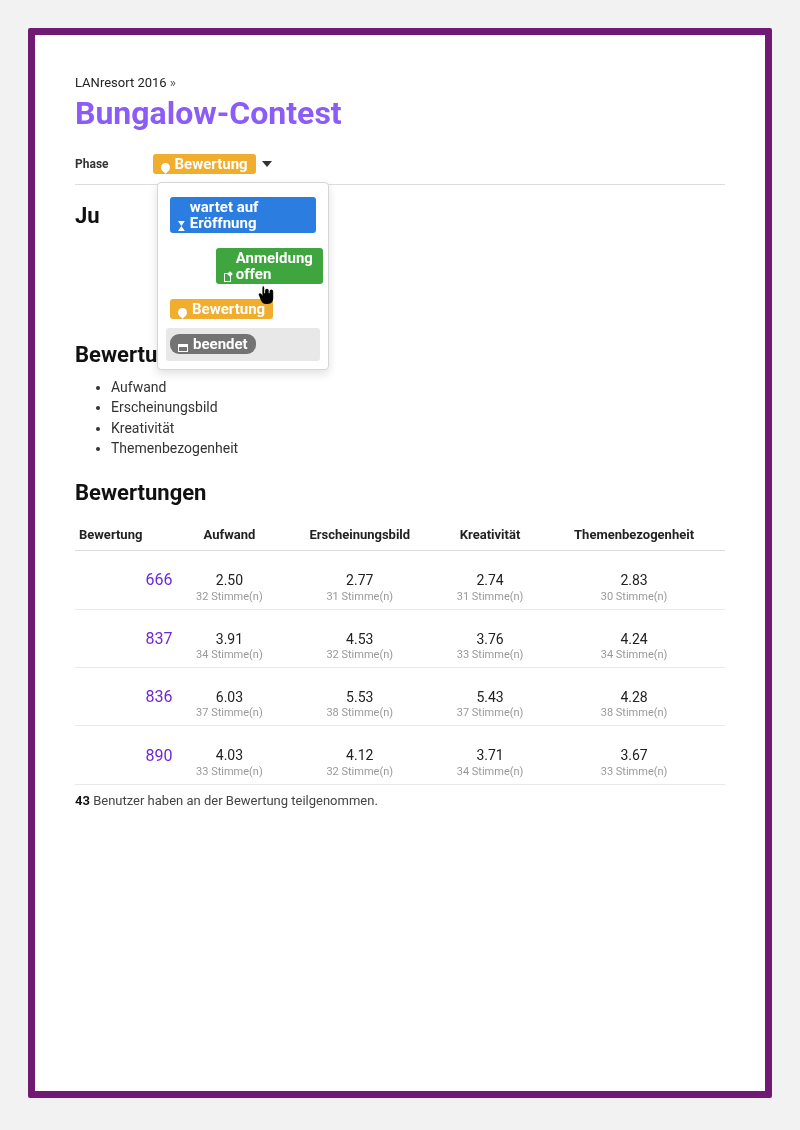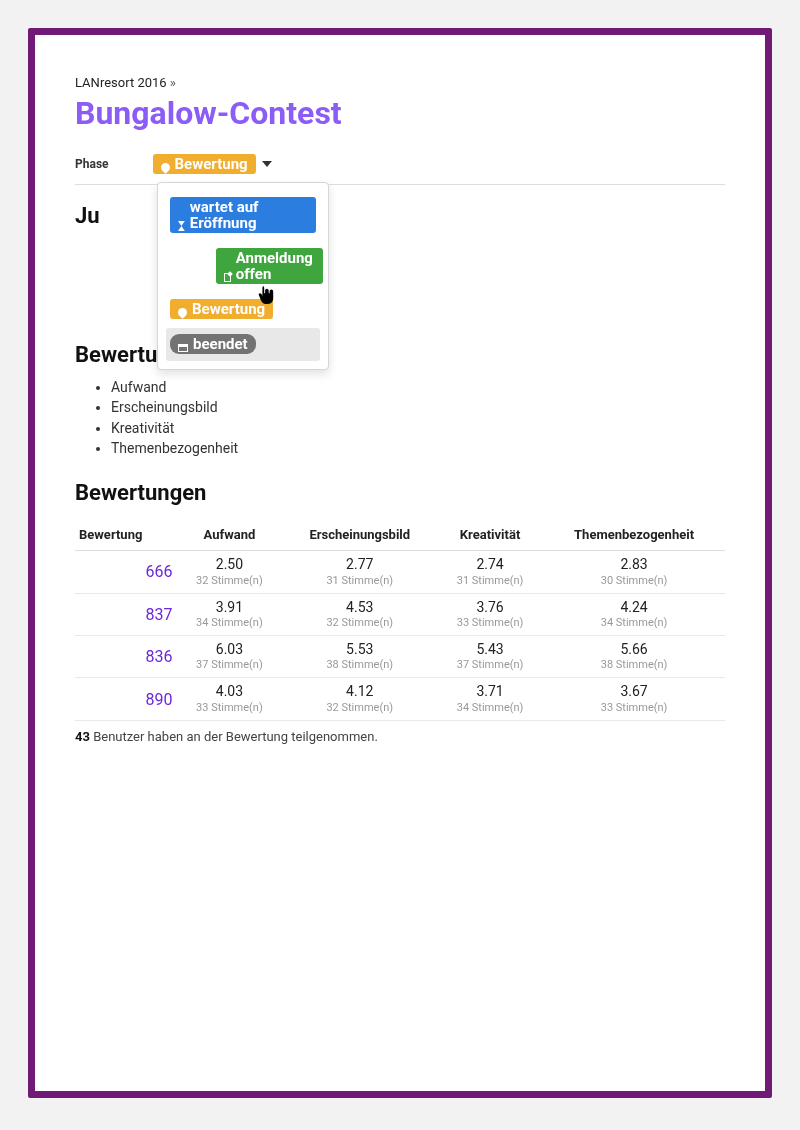--- a/index.html
+++ b/index.html
@@ -140,21 +140,21 @@
     padding: 6px 4px;
     border-bottom: 1px solid #e9e9e9;
   }
   table.ratings td.row-id {
     text-align: right;
     font-size: 16px;
     font-weight: 400;
     color: #6d28d9;
     vertical-align: middle;
   }
-  .cell-val { font-size: 14px; color: #222; line-height: 1.1; }
+  .cell-val { font-size: 14px; color: #222; line-height: 1.1; margin-top: 16px; }
   .cell-sub { font-size: 11px; color: #999; margin-top: 1px; }
 
   .footnote {
     font-size: 13px;
     color: #444;
     margin-top: 8px;
   }
   .footnote b { color: #111; }
 
   
@@ -286,21 +286,21 @@
             </td>
             <td>
               <div class="cell-val">5.53</div>
               <div class="cell-sub">38 Stimme(n)</div>
             </td>
             <td>
               <div class="cell-val">5.43</div>
               <div class="cell-sub">37 Stimme(n)</div>
             </td>
             <td>
-              <div class="cell-val">5.66</div>
+              <div class="cell-val">4.28</div>
               <div class="cell-sub">38 Stimme(n)</div>
             </td>
           </tr>
           <tr>
             <td class="row-id">890</td>
             <td>
               <div class="cell-val">4.03</div>
               <div class="cell-sub">33 Stimme(n)</div>
             </td>
             <td>

